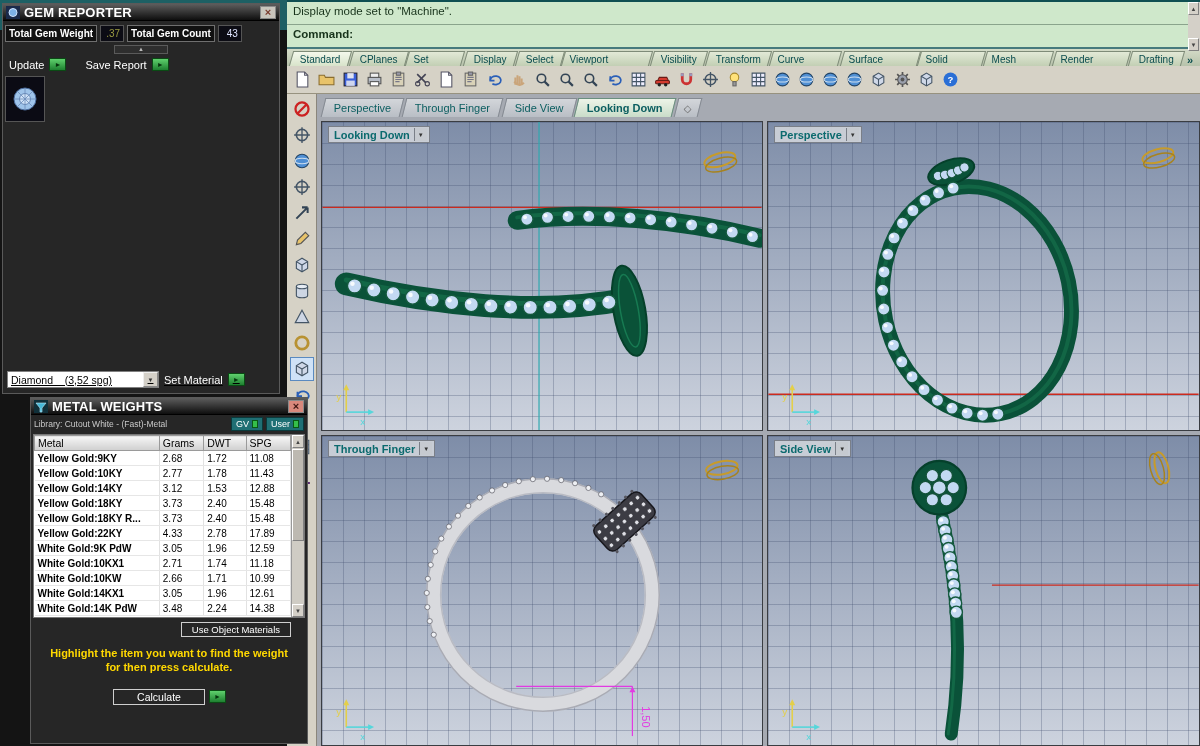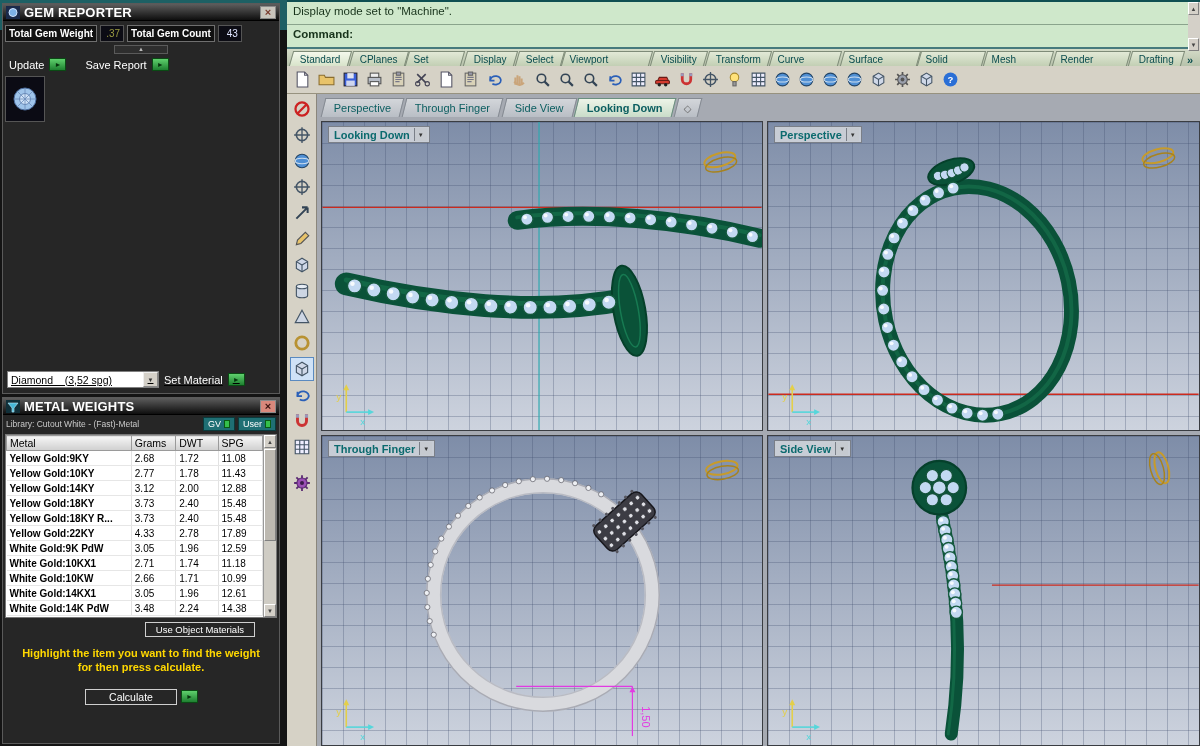--- a/index.html
+++ b/index.html
@@ -5,21 +5,21 @@
   html,body{margin:0;padding:0;}
   body{width:1200px;height:746px;position:relative;overflow:hidden;
        font-family:"Liberation Sans",sans-serif;background:#a6aab2;font-size:11px;}
   *{box-sizing:border-box;}
 
   
   #left-col{position:absolute;left:0;top:0;width:287px;height:746px;
     background:linear-gradient(#1d6064 0,#1d6064 30px,#141414 30px);z-index:5;}
   .panel{position:absolute;left:2px;width:278px;background:#262626;border:1px solid #5a5a5a;display:flex;flex-direction:column;}
   #gem-reporter{top:3px;height:391px;}
-  #metal-weights{top:397px;height:347px;}
+  #metal-weights{top:397px;height:347px;margin-left:28px;}
 
   .win-title{height:17px;display:flex;align-items:center;gap:4px;padding:0 3px;flex:0 0 auto;
     background:linear-gradient(#5d5d5d,#0e0e0e);border-bottom:1px solid #000;}
   .win-title-text{flex:1;color:#fff;font-size:13px;font-weight:bold;letter-spacing:.2px;}
   .win-icon{width:14px;height:13px;display:inline-flex;}
   .win-close{width:16px;height:13px;display:flex;align-items:center;justify-content:center;
     font-size:11px;line-height:1;border:1px solid #8a8a8a;font-weight:bold;cursor:default;}
   #gem-reporter .win-close{background:#c9c5bd;color:#7a3b2e;}
   #metal-weights .win-close{background:#d9887c;color:#3a1410;}
 
@@ -69,21 +69,21 @@
     padding:0 3px;height:15px;white-space:nowrap;overflow:hidden;}
   #mw-table td.metal{font-weight:bold;}
   .mw-scrollbar{position:absolute;right:0;top:0;bottom:0;width:13px;background:#cfccc4;border-left:1px solid #999;}
   .sb-btn{position:absolute;left:0;width:12px;height:13px;background:#d4d0c8;border:1px solid #fff;
     border-right-color:#808080;border-bottom-color:#808080;color:#444;font-size:6px;display:flex;align-items:center;justify-content:center;}
   .sb-up{top:0;} .sb-up::after{content:"▲";}
   .sb-down{bottom:0;} .sb-down::after{content:"▼";}
   .sb-thumb{position:absolute;left:0;top:14px;width:12px;height:92px;background:#bdb9b1;border:1px solid #fff;
     border-right-color:#808080;border-bottom-color:#808080;}
 
-  .uom-row{display:flex;justify-content:flex-end;padding:3px 24px 0 0;}
+  .uom-row{display:flex;justify-content:flex-end;padding:3px 16px 0 0;}
   .outline-btn{background:#262626;border:1px solid #cfcfcf;color:#fff;font-size:9.5px;padding:1px 10px;white-space:nowrap;}
   .hint{color:#ffd800;font-weight:bold;font-size:11px;text-align:center;margin-top:9px;line-height:1.3;}
   .calc-row{display:flex;align-items:center;gap:4px;margin:14px 0 0 82px;}
   .calc-row .outline-btn{width:92px;text-align:center;font-size:10.5px;}
 
   
   #right-col{position:absolute;left:287px;top:0;width:913px;height:746px;}
   #cmd-history{height:25px;background:#cfe8cb;border-top:2px solid #0f4f52;border-bottom:1px solid #8aa48c;
     color:#17321a;font-size:11.5px;padding:3px 6px;position:relative;}
   #cmd-prompt{height:24px;background:#cfe8cb;border-bottom:2px solid #477a7d;color:#17321a;font-size:11.5px;
@@ -341,21 +341,21 @@
               </tr>
               <tr>
                 <td class="metal">Yellow Gold:10KY</td>
                 <td>2.77</td>
                 <td>1.78</td>
                 <td>11.43</td>
               </tr>
               <tr>
                 <td class="metal">Yellow Gold:14KY</td>
                 <td>3.12</td>
-                <td>2.00</td>
+                <td>1.53</td>
                 <td>12.88</td>
               </tr>
               <tr>
                 <td class="metal">Yellow Gold:18KY</td>
                 <td>3.73</td>
                 <td>2.40</td>
                 <td>15.48</td>
               </tr>
               <tr>
                 <td class="metal">Yellow Gold:18KY R...</td>

